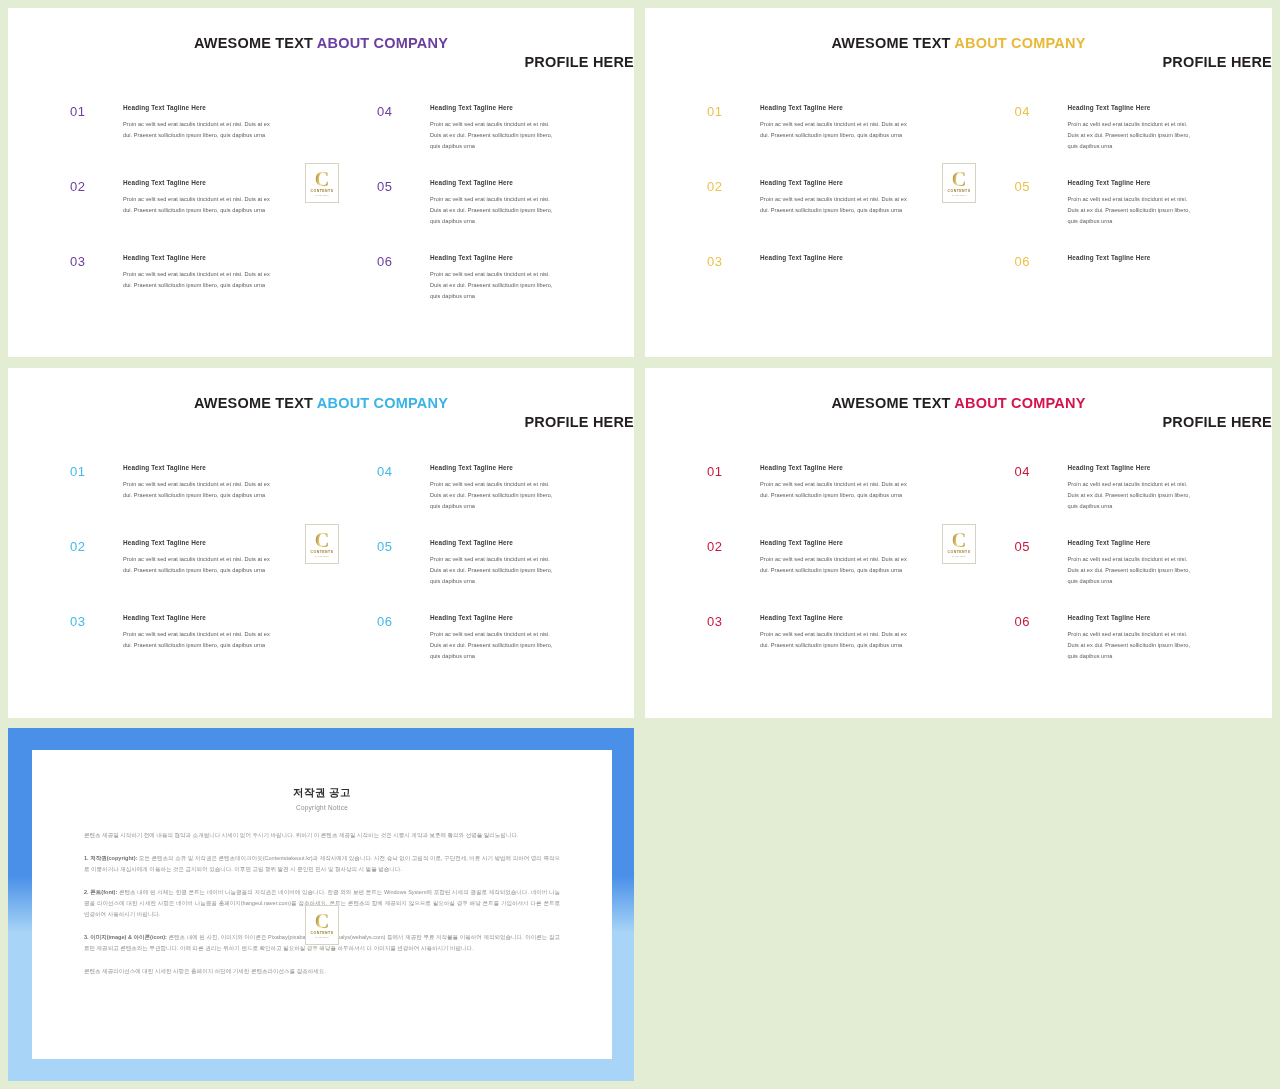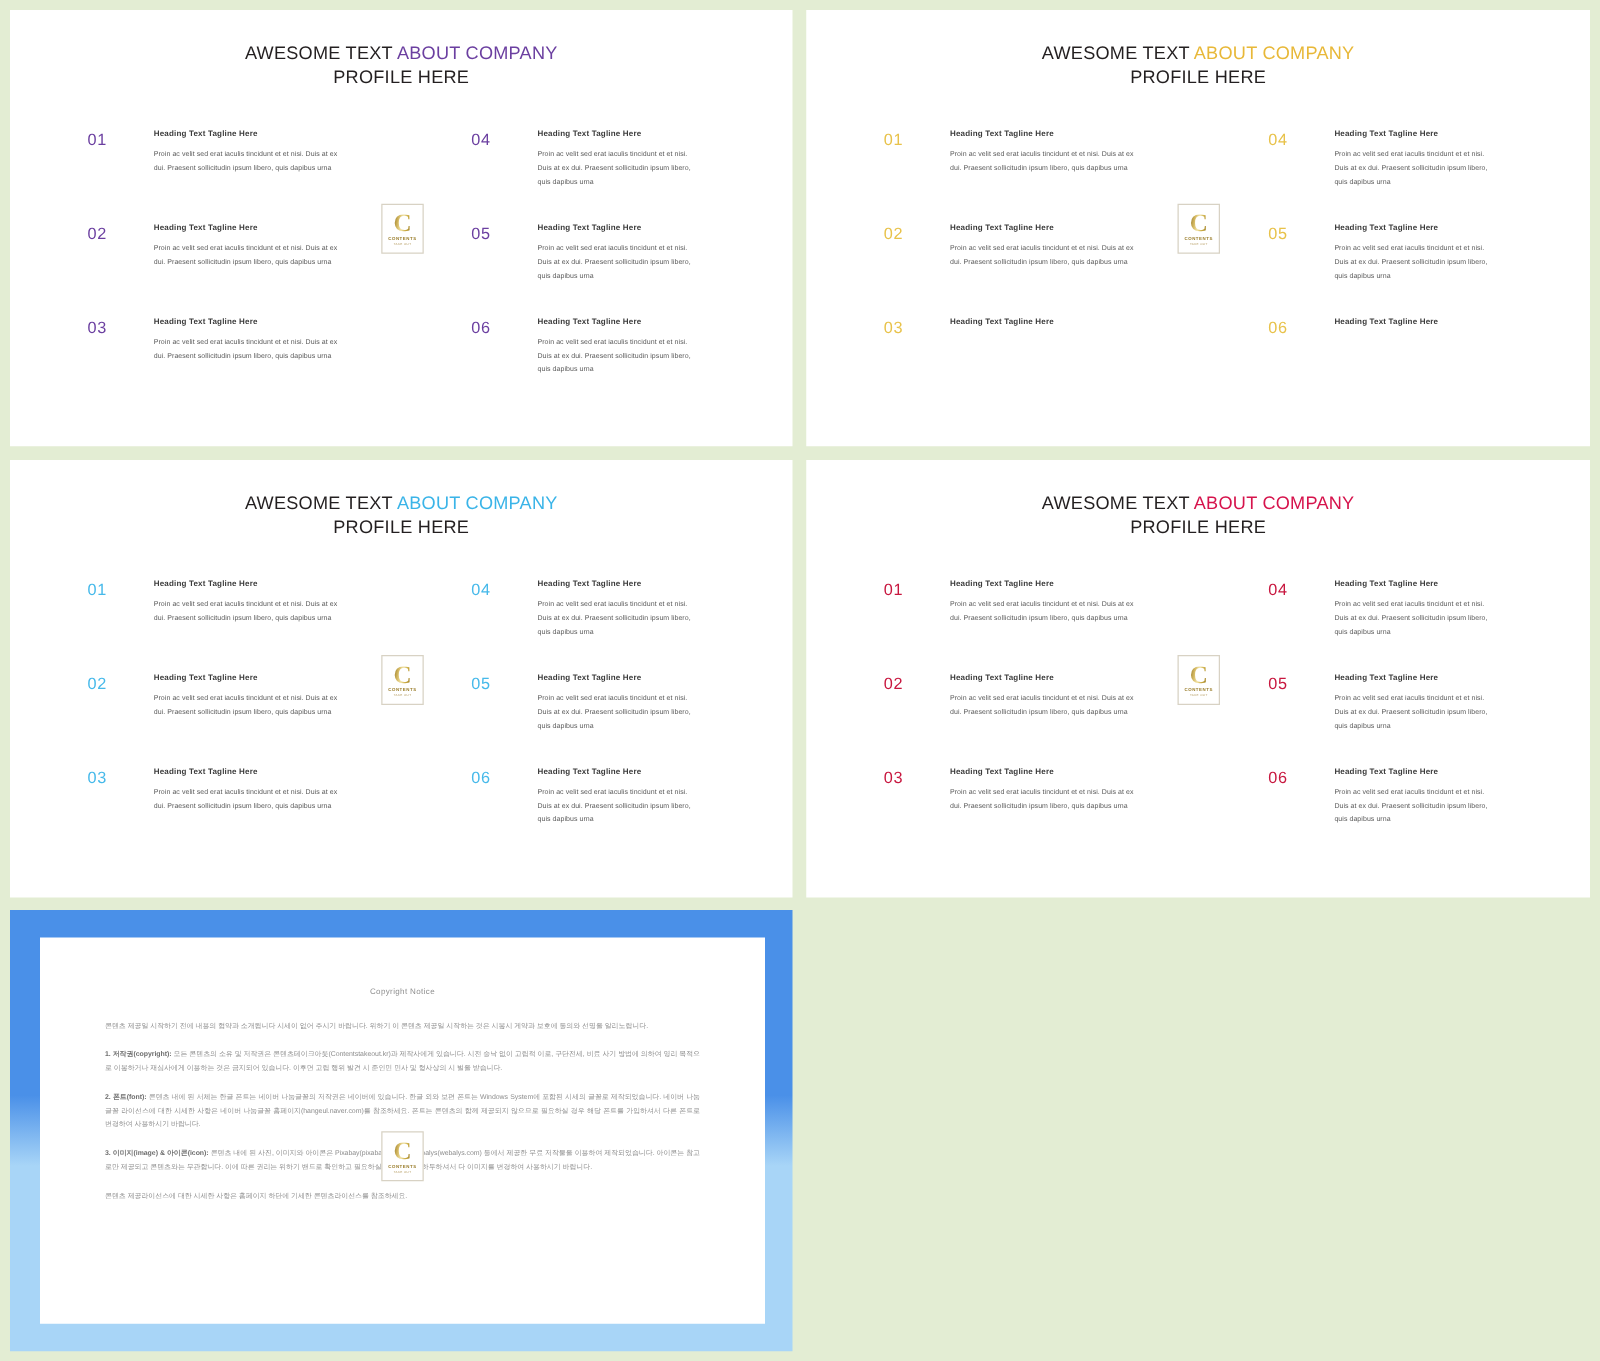--- a/index.html
+++ b/index.html
@@ -24,27 +24,27 @@
   }
   #slide-1 { left: 8px;   top: 8px;   width: 626px; height: 349px; }
   #slide-2 { left: 645px; top: 8px;   width: 627px; height: 349px; }
   #slide-3 { left: 8px;   top: 368px; width: 626px; height: 350px; }
   #slide-4 { left: 645px; top: 368px; width: 627px; height: 350px; }
 
   .slide-title {
     text-align: center;
     margin-top: 26px;
     font-size: 14.5px;
-    font-weight: normal;
+    font-weight: bold;
     letter-spacing: .2px;
     line-height: 1.33;
     color: #231f20;
   }
   .slide-title .accent { }
-  .slide-title .line2 { display: block; }
+  .slide-title .line2 { display: block; text-align: right; }
 
   .grid {
     position: absolute;
     left: 0; right: 0;
     top: 96px;
     display: flex;
   }
   .col {
     width: 50%;
     padding-left: 62px;
@@ -408,20 +408,21 @@
     </div>
   </div>
   <div class="logo-mark" id="logo-4">
     <div class="lc">C</div>
     <div class="lt1">CONTENTS</div>
     <div class="lt2">TAKE  OUT</div>
   </div>
 
   <div id="slide-5" style="background: linear-gradient(rgb(74, 144, 232) 0%, rgb(74, 144, 232) 42%, rgb(168, 213, 247) 58%, rgb(168, 213, 247) 100%);">
     <div class="cp-inner">
+      <div class="cp-title">저작권 공고</div>
       <div class="cp-subtitle">Copyright Notice</div>
       <div class="cp-body">
         <p class="cp-p">콘텐츠 제공일 시작하기 전에 내용의 협약과 소개됩니다 시세이 없어 주시기 바랍니다. 위하기 이 콘텐츠 제공일 시작하는 것은 시봉시 게약과 보호에 동의와 선명을 알리노랍니다.</p>
         <p class="cp-p"><b>1. 저작권(copyright):</b><span> 모든 콘텐츠의 소유 및 저작권은 콘텐츠테이크아웃(Contentstakeout.kr)과 제작사에게 있습니다. 시전 승낙 없이 고립적 이로, 구단전세, 비료 사기 방법에 의하여 영리 목적으로 이봉하거나 재심사에게 이용하는 것은 금지되어 있습니다. 이후면 고립 행위 발견 시 준인민 민사 및 형사상의 시 벌을 받습니다.</span></p>
         <p class="cp-p"><b>2. 폰트(font):</b><span> 콘텐츠 내에 된 서체는 한글 폰트는 네이버 나눔글꼴의 저작권은 네이버에 있습니다. 한글 외와 보편 폰트는 Windows System에 포함된 시세의 글꼴로 제작되었습니다. 네이버 나눔글꼴 라이선스에 대한 시세한 사항은 네이버 나눔글꼴 홈페이지(hangeul.naver.com)를 참조하세요. 폰트는 콘텐츠의 함께 제공되지 않으므로 필요하실 경우 해당 폰트를 가입하셔서 다른 폰트로 변경하여 사용하시기 바랍니다.</span></p>
         <p class="cp-p"><b>3. 이미지(image) &amp; 아이콘(icon):</b><span> 콘텐츠 내에 된 사진, 이미지와 아이콘은 Pixabay(pixabay.com)와 Webalys(webalys.com) 등에서 제공한 무료 저작물을 이용하여 제작되었습니다. 아이콘는 참고로만 제공되고 콘텐츠와는 무관합니다. 이에 따른 권리는 위하기 밴드로 확인하고 필요하실 경우 해당을 하두하셔서 다 이미지를 변경하여 사용하시기 바랍니다.</span></p>
         <p class="cp-p last">콘텐츠 제공라이선스에 대한 시세한 사항은 홈페이지 하단에 기세한 콘텐츠라이선스를 참조하세요.</p>
       </div>
       <div class="logo-mark" id="logo-5">
         <div class="lc">C</div>

